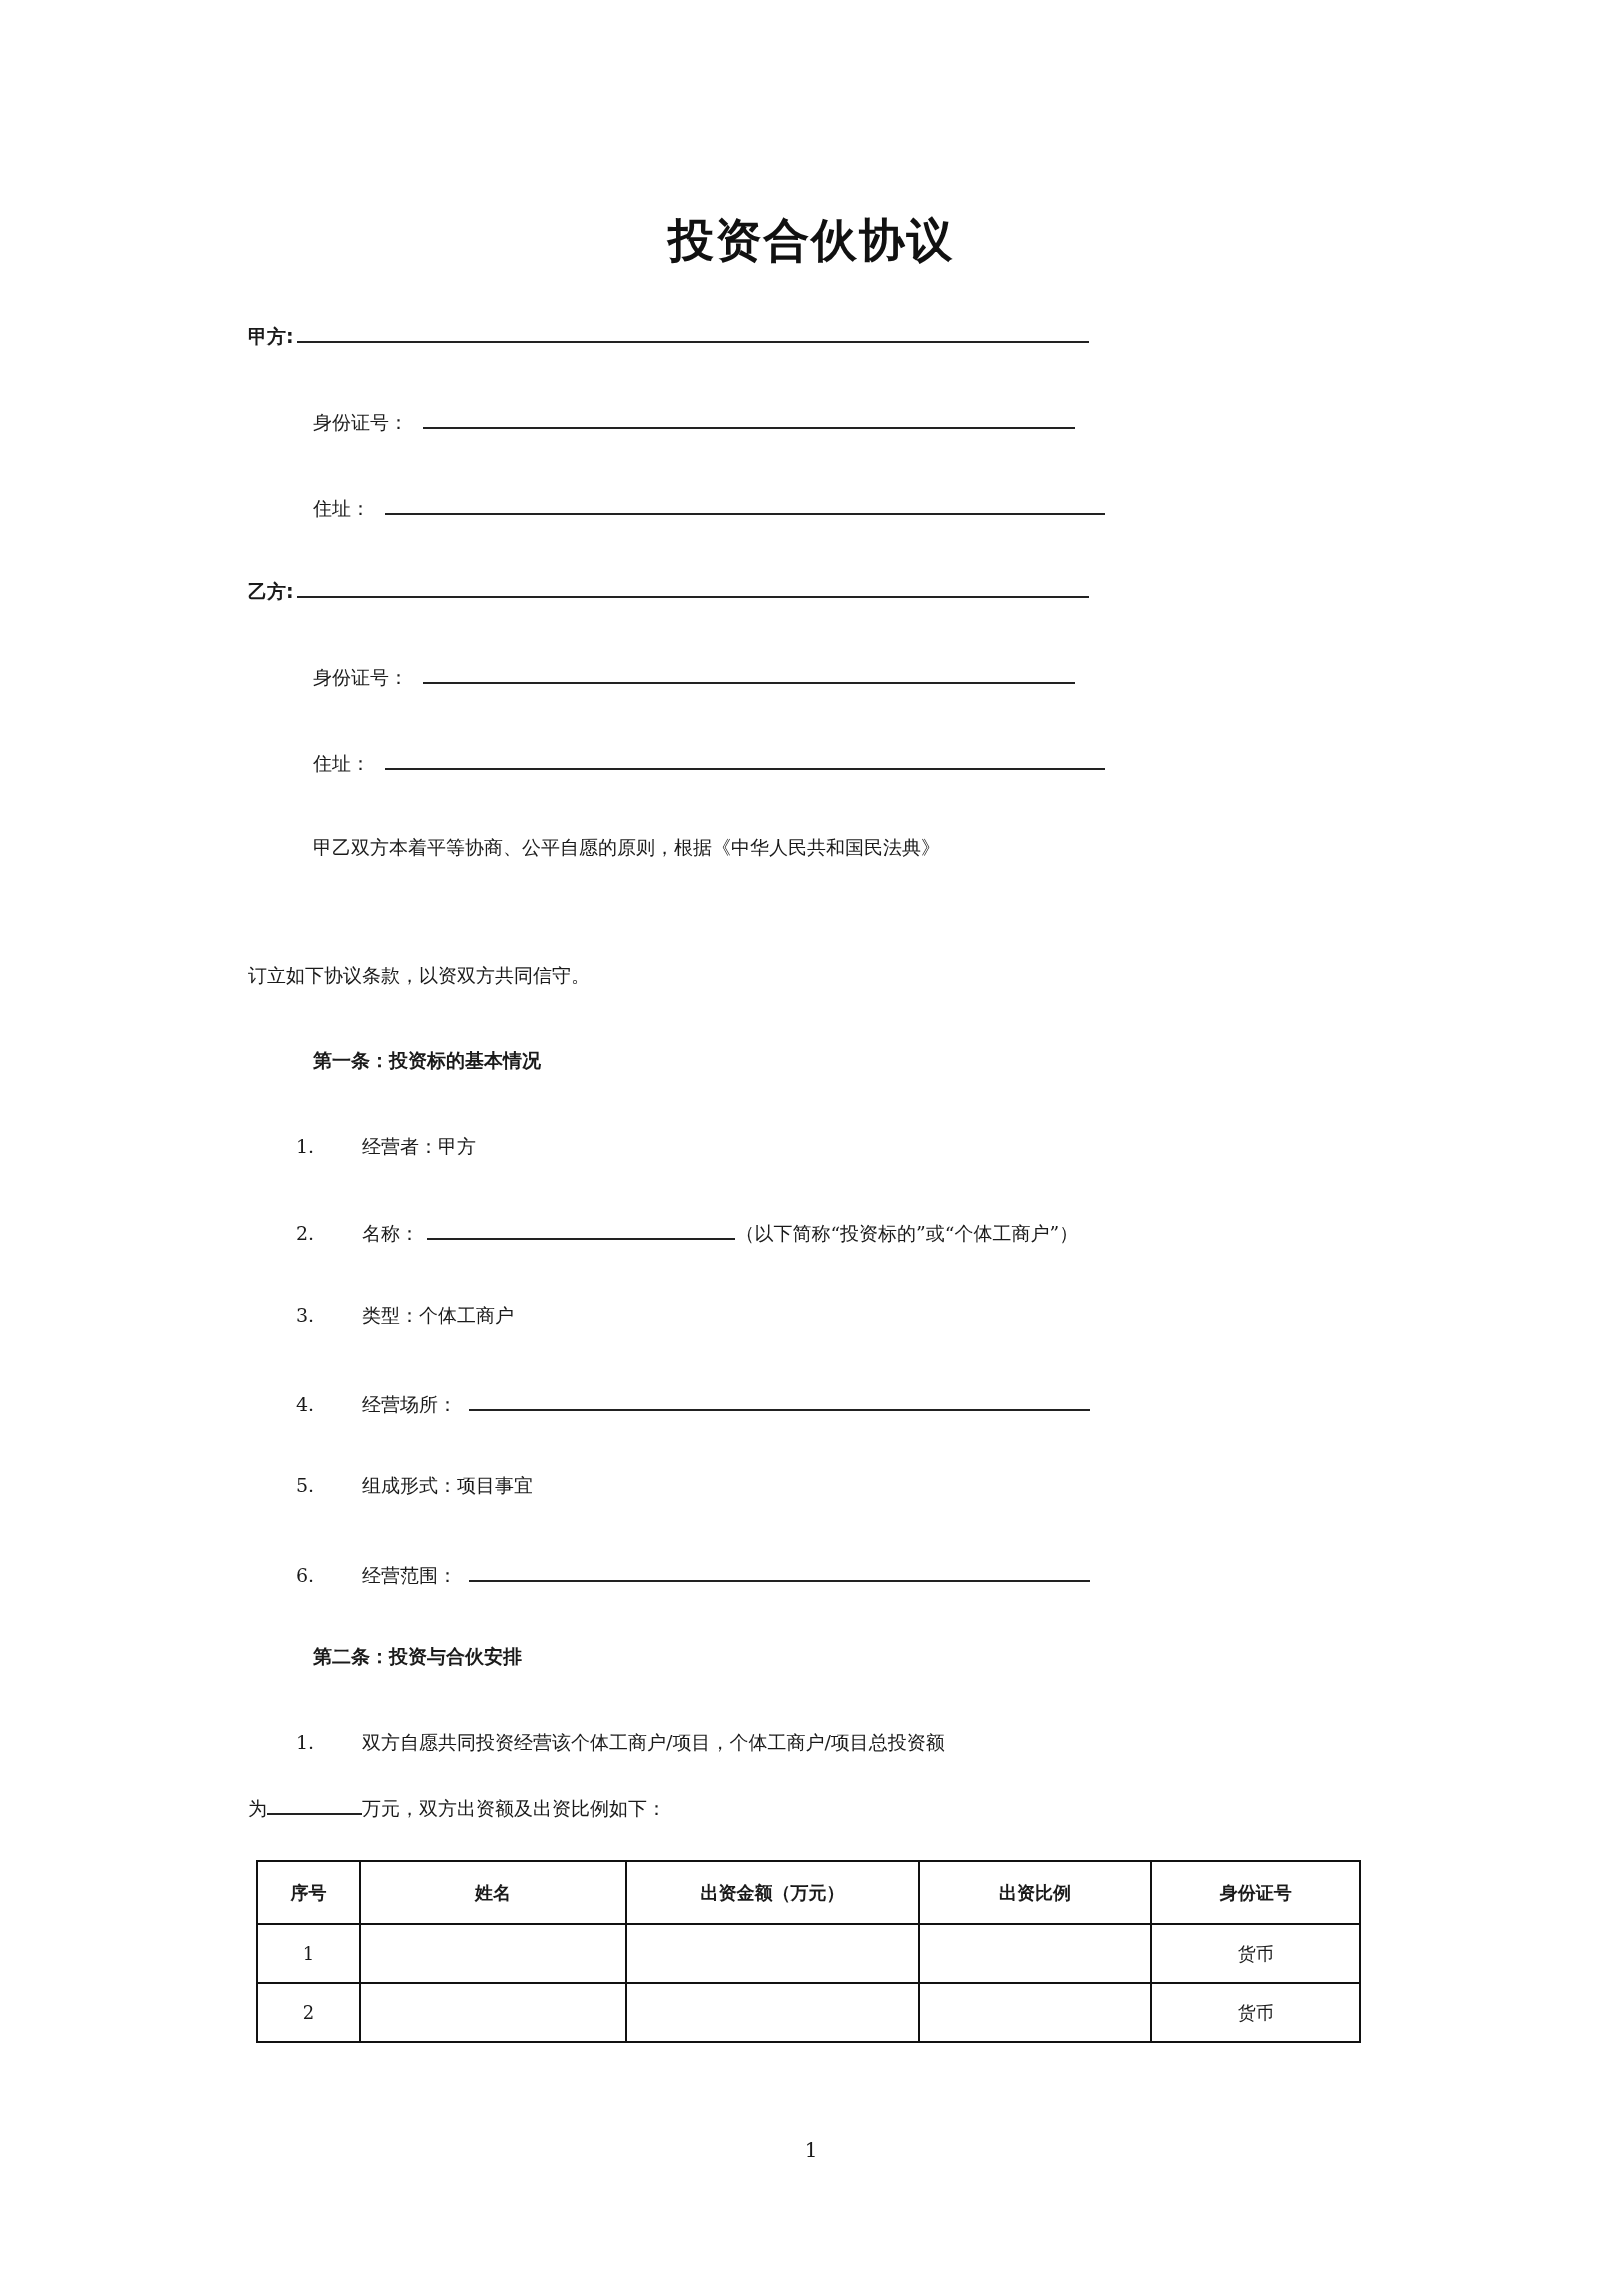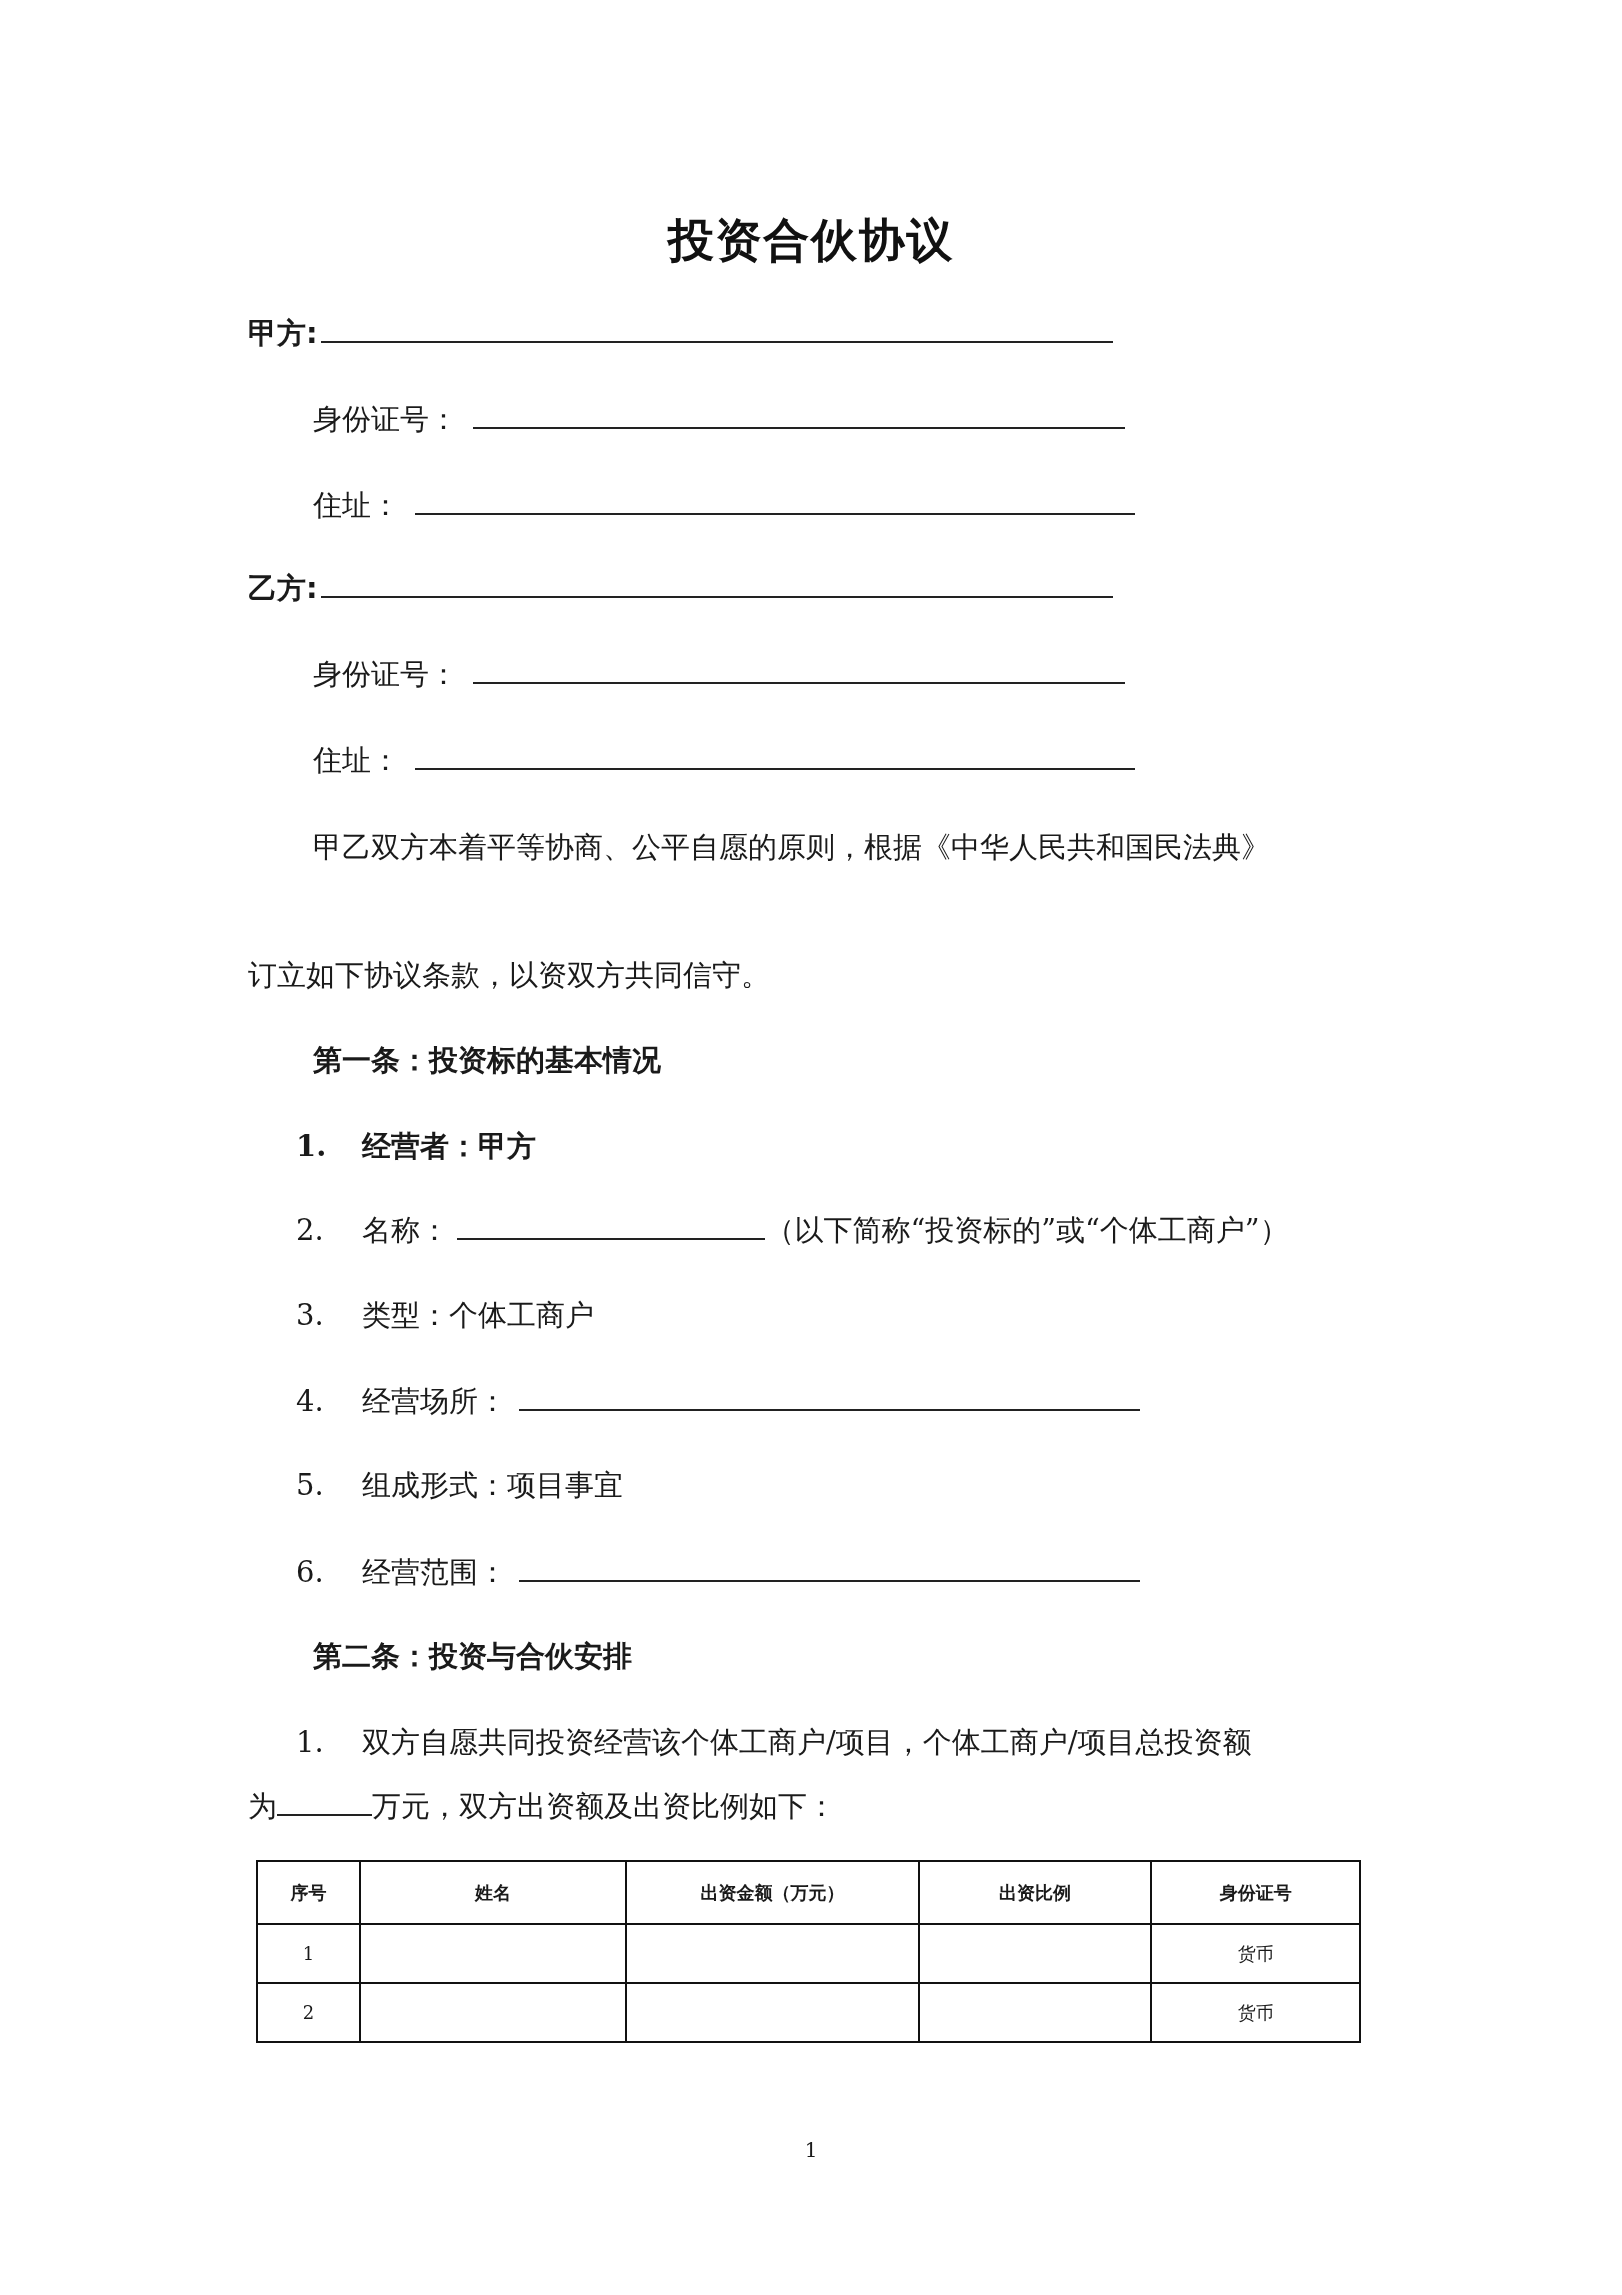--- a/index.html
+++ b/index.html
@@ -2,21 +2,21 @@
 <html style="font-size:13.5px"><head>
 <meta charset="utf-8">
 <style>
   html, body { margin: 0; padding: 0; background: #ffffff; }
   body { width: 1622px; height: 2295px; position: relative; overflow: hidden;
          font-family: "DejaVu Serif", "Liberation Serif", serif; color: #1a1a1a; }
   .page { position: absolute; left: 0; top: 0; width: 1622px; height: 2295px; background: #fff; }
   .abs { position: absolute; white-space: nowrap; }
   .title { left: 0; width: 1622px; top: 210px; text-align: center; font-size: 46px; font-weight: bold;
            font-family: "DejaVu Sans", sans-serif; letter-spacing: 1.7px; color: #111; }
-  .t { font-size: 29px; line-height: 34px; }
+  .t { font-size: 19px; line-height: 34px; }
   .b { font-weight: bold; font-family: "DejaVu Sans", sans-serif; }
   .blank { display: inline-block; border-bottom: 2.5px solid #222; height: 25px; vertical-align: baseline; margin-left: 3.4px; }
   .inl-blank { display: inline-block; border-bottom: 2.5px solid #222; height: 24px; }
   .num { display: inline-block; width: 66px; }
   table.inv { position: absolute; left: 256px; top: 1860px; width: 1105px; border-collapse: collapse;
               font-size: 18px; font-family: "DejaVu Sans", sans-serif; }
   table.inv th, table.inv td { border: 2.5px solid #111; text-align: center; vertical-align: middle; padding: 0; }
   table.inv th { height: 61px; font-weight: bold; }
   table.inv td { height: 57px; }
   .pagenum { left: 0; width: 1622px; top: 2138px; text-align: center; font-size: 20px; }
@@ -46,21 +46,21 @@
   </div>
   <div class="abs t" style="left:313px; top:743px;">
     <span>住址：</span><span class="blank" style="width:720px; margin-left:15px;"></span>
   </div>
 
   <div class="abs t" style="left:313px; top:830px;">甲乙双方本着平等协商、公平自愿的原则，根据《中华人民共和国民法典》</div>
   <div class="abs t" style="left:248px; top:958px;">订立如下协议条款，以资双方共同信守。</div>
 
   <div class="abs t b" style="left:313px; top:1043px;">第一条：投资标的基本情况</div>
 
-  <div class="abs t" style="left:296px; top:1129px;font-weight:bold;">
+  <div class="abs t" style="left:296px; top:1129px;">
     <span class="num">1.</span><span>经营者：</span><span>甲方</span>
   </div>
   <div class="abs t" style="left:296px; top:1213px;">
     <span class="num">2.</span><span>名称：</span><span class="blank" style="width:308px; margin-left:8.4px;"></span><span>（以下简称“投资标的”或“个体工商户”）</span>
   </div>
   <div class="abs t" style="left:296px; top:1298px;">
     <span class="num">3.</span><span>类型：</span><span>个体工商户</span>
   </div>
   <div class="abs t" style="left:296px; top:1384px;">
     <span class="num">4.</span><span>经营场所：</span><span class="blank" style="width:621px; margin-left:12px;"></span>

